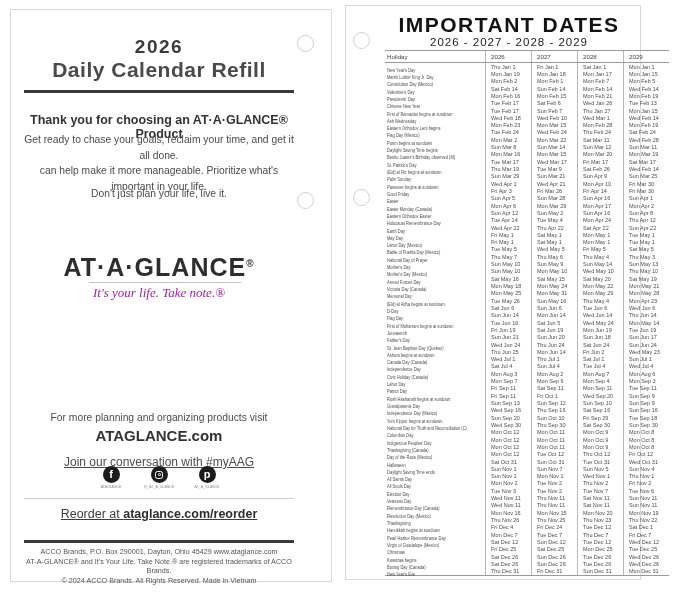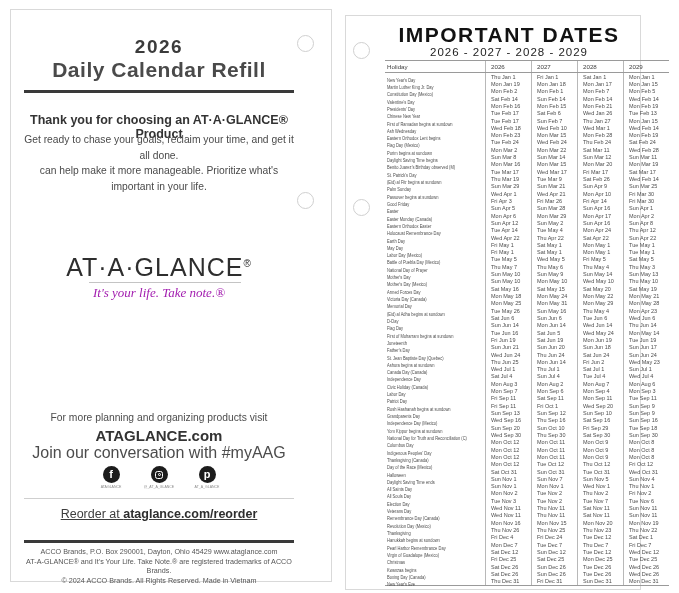--- a/index.html
+++ b/index.html
@@ -1,36 +1,36 @@
 <!DOCTYPE html>
 <html><head>
 <meta charset="utf-8">
 <style>
   html,body{margin:0;padding:0;background:#fff;}
   .canvas{position:relative;width:679px;height:593px;background:#ffffff;overflow:hidden;
           font-family:"Liberation Sans",sans-serif;color:#4c4c4c;}
   .page{position:absolute;background:#fff;border:1px solid #d9d9d9;box-sizing:border-box;}
   .page-left{left:10px;top:9px;width:322px;height:573px;}
-  .page-right{left:345px;top:15px;width:296px;height:575px;}
+  .page-right{left:345px;top:5px;width:296px;height:575px;}
   .hole{position:absolute;width:17px;height:17px;border-radius:50%;border:1.5px solid #d0d0d0;
         background:#fff;box-sizing:border-box;}
   .ctr{position:absolute;left:13px;width:270px;text-align:center;}
   .year-title{top:26px;font-size:19px;font-weight:700;letter-spacing:1.5px;color:#3b3b3b;}
   .product-title{top:48px;font-size:21px;font-weight:700;letter-spacing:.5px;color:#4a4a4a;}
   .rule-thick{position:absolute;left:13px;width:270px;height:2.5px;background:#3a3a3a;}
   .welcome-heading{top:103px;font-size:12.5px;font-weight:700;color:#333;}
   .welcome-body{top:122px;font-size:10.3px;line-height:15.5px;color:#4a4a4a;}
   .quote{top:178px;font-size:10.3px;color:#4a4a4a;}
-  .logo{top:243px;font-size:25px;font-weight:400;letter-spacing:1px;color:#2e2e2e;}
+  .logo{top:243px;font-size:25px;font-weight:700;letter-spacing:1px;color:#2e2e2e;}
   .logo .reg{font-size:10px;vertical-align:super;}
   .logo-underline{position:absolute;left:78px;top:272px;width:152px;height:1px;background:#c4c4c4;}
   .logo-tagline{top:275px;font-family:"Liberation Serif",serif;font-style:italic;font-size:13px;color:#a21caf;}
   .promo-line{top:402px;font-size:10.3px;}
   .promo-site{top:417px;font-size:15px;font-weight:700;color:#333;}
-  .join-line{top:434px;font-size:16px;}
+  .join-line{top:445px;font-size:12px;text-decoration:underline;}
   .social-row{position:absolute;left:13px;top:456px;width:270px;display:flex;justify-content:center;gap:14px;}
   .soc-item{display:flex;flex-direction:column;align-items:center;width:34px;}
   .soc{width:17px;height:17px;border-radius:50%;background:#1c1c1c;color:#fff;display:flex;
        align-items:center;justify-content:center;font-weight:700;font-size:11px;line-height:1;}
   .ig-frame{width:8px;height:8px;border:1.2px solid #fff;border-radius:2.5px;display:flex;
             align-items:center;justify-content:center;box-sizing:border-box;}
   .ig-dot{width:3px;height:3px;border:1px solid #fff;border-radius:50%;box-sizing:border-box;}
   .soc-handle{margin-top:2px;font-size:3.5px;color:#8a8a8a;white-space:nowrap;}
   .rule-thin{position:absolute;left:13px;top:488px;width:270px;height:1px;background:#cfcfcf;}
   .reorder-line{top:497px;font-size:12.5px;color:#3d3d3d;text-decoration:underline;}
@@ -65,20 +65,21 @@
   <div class="page page-left">
     <div class="ctr year-title">2026</div>
     <div class="ctr product-title">Daily Calendar Refill</div>
     <div class="rule-thick" style="top:80px"></div>
 
     <div class="ctr welcome-heading">Thank you for choosing an AT·A·GLANCE® Product</div>
     <div class="ctr welcome-body">
       <div>Get ready to chase your goals, reclaim your time, and get it all done.</div>
       <div>can help make it more manageable. Prioritize what's important in your life.</div>
     </div>
+    <div class="ctr quote">Don't just plan your life, live it.</div>
 
     <div class="ctr logo"><span>AT·A·GLANCE</span><span class="reg">®</span></div>
     <div class="logo-underline"></div>
     <div class="ctr logo-tagline">It's your life. Take note.®</div>
 
     <div class="ctr promo-line">For more planning and organizing products visit</div>
     <div class="ctr promo-site">ATAGLANCE.com</div>
     <div class="ctr join-line">Join our conversation with #myAAG</div>
 
     <div class="social-row">

